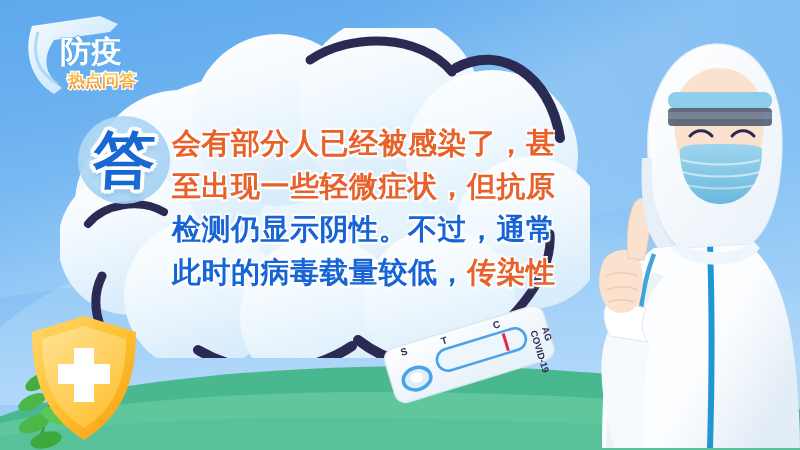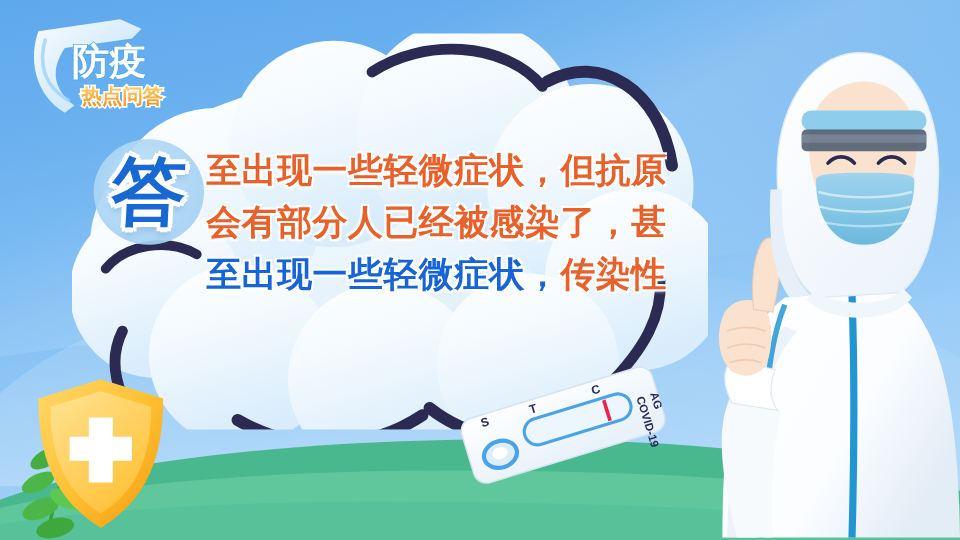--- a/index.html
+++ b/index.html
@@ -173,27 +173,30 @@
     </svg>
   </div>
 
   <div class="answer-badge">
     <div class="answer-disc"></div>
     <div class="answer-char">答</div>
   </div>
 
   <div class="body-text">
     <div class="tline">
+      <span class="c-orange">会有部分人已经被感染了，甚</span>
+    </div>
+    <div class="tline">
       <span class="c-orange">至出现一些轻微症状，但抗原</span>
     </div>
     <div class="tline">
-      <span class="c-orange">会有部分人已经被感染了，甚</span>
+      <span class="c-blue">检测仍显示阴性。不过，通常</span>
     </div>
     <div class="tline">
-      <span class="c-blue">至出现一些轻微症状，</span><span class="c-orange">传染性</span>
+      <span class="c-blue">此时的病毒载量较低，</span><span class="c-orange">传染性</span>
     </div>
   </div>
 
   <div class="kit">
     <svg width="190" height="120" viewBox="0 0 190 120">
       <defs>
         <linearGradient id="kitg" x1="0" y1="0" x2="0.4" y2="1">
           <stop offset="0%" stop-color="#ffffff"></stop>
           <stop offset="100%" stop-color="#e9f2fa"></stop>
         </linearGradient>

